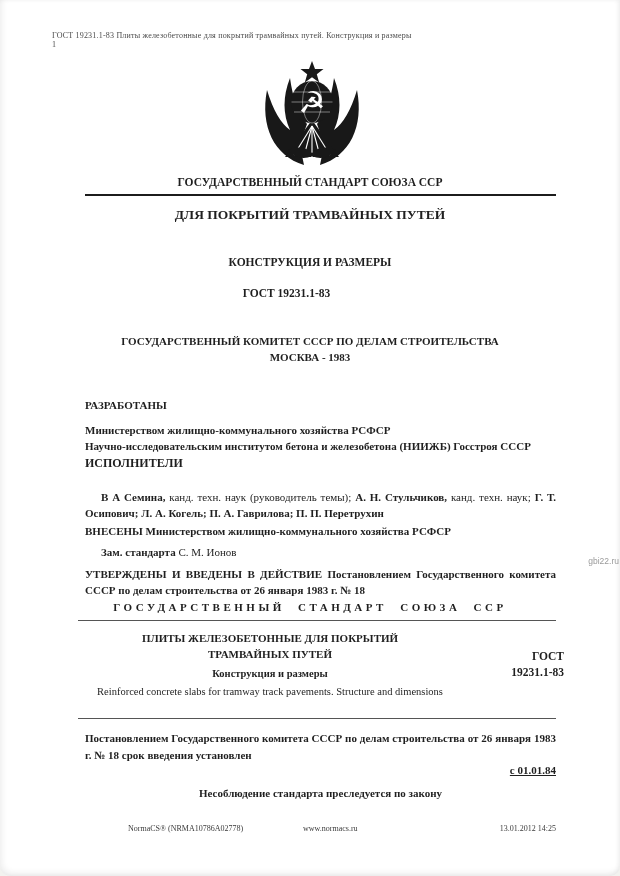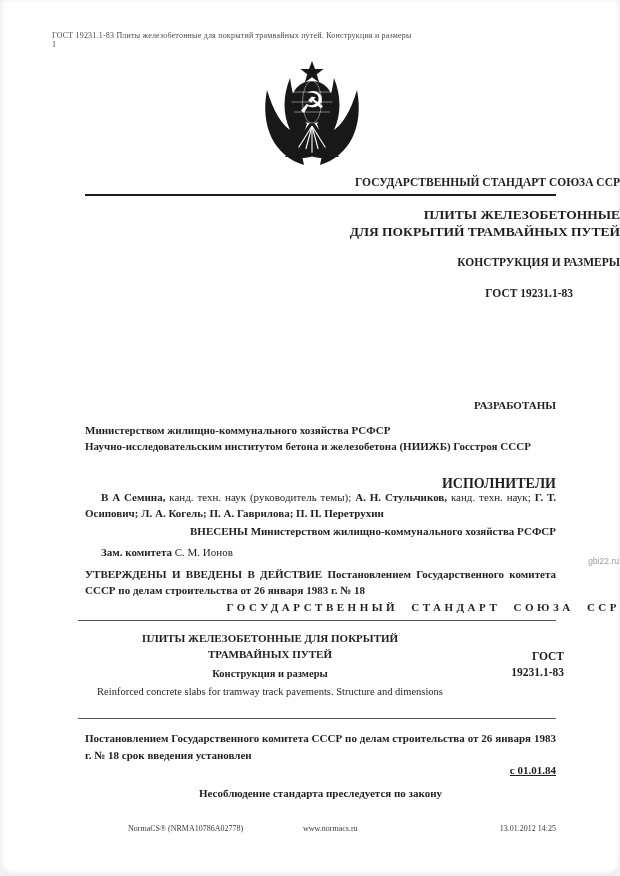--- a/index.html
+++ b/index.html
@@ -4,34 +4,34 @@
 <style>
   html,body{margin:0;padding:0;background:#f2f2ef;}
   .page{
     position:relative;width:620px;height:876px;background:#ffffff;
     font-family:"Liberation Serif",serif;color:#1f1f1f;overflow:hidden;
     box-shadow:inset 2px -3px 6px rgba(0,0,0,0.07), inset -2px 0 4px rgba(0,0,0,0.05);
     border-radius:0 0 10px 10px;
   }
   .abs{position:absolute;}
   .center{text-align:center;}
-  .bold{font-weight:bold;text-align:right;}
+  .bold{font-weight:bold;}
   .running-header{top:31px;left:52px;right:44px;display:flex;justify-content:space-between;
     font-size:8px;color:#4a4a4a;letter-spacing:0.2px;flex-direction:column;}
   .emblem{top:60px;left:254px;width:116px;height:108px;}
   .std-heading{top:176px;left:0;width:620px;font-size:11.5px;}
   .rule-thick{top:194px;left:85px;width:471px;height:2px;background:#1c1c1c;}
   .main-title{top:206px;left:0;width:620px;font-size:13.5px;line-height:17px;}
   .subtitle{top:256px;left:0;width:620px;font-size:11.5px;}
   .gost-code{top:287px;left:0;width:573px;font-size:11.5px;}
   .committee{top:333px;left:0;width:620px;font-size:11px;line-height:16px;}
   .col{left:85px;width:471px;}
   .developed-heading{top:399px;font-size:11px;}
   .developed-p{top:423px;font-size:11px;line-height:15.5px;text-align:justify;}
-  .executors-heading{top:476px;font-size:14px;}
+  .executors-heading{top:456px;font-size:12px;}
   .executors-p{top:489px;font-size:11px;line-height:16px;text-align:justify;text-indent:16px;}
   .submitted-p{top:525px;font-size:11px;}
   .deputy-p{top:546px;font-size:11px;text-indent:16px;}
   .approved-p{top:566px;font-size:11px;line-height:16px;text-align:justify;}
   .std-heading-2{top:601px;left:0;width:620px;font-size:11px;letter-spacing:3.5px;word-spacing:7px;}
   .rule-thin-1{top:620px;left:78px;width:478px;height:1px;background:#555;}
   .block-left{top:630px;left:95px;width:350px;}
   .block-title{font-size:11px;line-height:16px;font-weight:bold;text-align:center;}
   .block-subtitle{margin-top:6px;font-size:10.5px;font-weight:bold;text-align:center;}
   .block-en{margin-top:5px;font-size:10.5px;line-height:15px;text-align:center;}
@@ -74,39 +74,42 @@
       <path d="M37.5,42 H78.5 M40,32 H76 M40,52 H76" stroke="#ffffff" stroke-width="0.8" opacity="0.55"></path>
       <text x="58" y="53" font-size="30" fill="#ffffff" text-anchor="middle" font-family="DejaVu Sans, sans-serif">☭</text>
       <path d="M34,90 Q48,84 58,93 Q68,84 82,90 Q71,102 58,96 Q45,102 34,90 Z" fill="#181818"></path>
     </svg>
   </div>
 
   <div class="abs std-heading center bold">ГОСУДАРСТВЕННЫЙ СТАНДАРТ СОЮЗА ССР</div>
   <div class="abs rule-thick"></div>
 
   <div class="abs main-title center bold">
-    <div>ПЛИТЫ ЖЕЛЕЗОБЕТОННЫЕ</div>
     <div>ДЛЯ ПОКРЫТИЙ ТРАМВАЙНЫХ ПУТЕЙ</div>
   </div>
 
   <div class="abs subtitle center bold">КОНСТРУКЦИЯ И РАЗМЕРЫ</div>
   <div class="abs gost-code center bold">ГОСТ 19231.1-83</div>
 
+  <div class="abs committee center bold">
+    <div>ГОСУДАРСТВЕННЫЙ КОМИТЕТ СССР ПО ДЕЛАМ СТРОИТЕЛЬСТВА</div>
+    <div>МОСКВА - 1983</div>
+  </div>
 
   <div class="abs col developed-heading bold">РАЗРАБОТАНЫ</div>
   <div class="abs col developed-p bold">
     <div>Министерством жилищно-коммунального хозяйства РСФСР</div>
     <div>Научно-исследовательским институтом бетона и железобетона (НИИЖБ) Госстроя СССР</div>
   </div>
 
   <div class="abs col executors-heading bold">ИСПОЛНИТЕЛИ</div>
   <p class="abs col executors-p" style="margin:0"><span class="bold">В А Семина,</span><span> канд. техн. наук (руководитель темы); </span><span class="bold">А. Н. Стульчиков,</span><span> канд. техн. наук; </span><span class="bold">Г. Т. Осипович; Л. А. Когель; П. А. Гаврилова; П. П. Перетрухин</span></p>
 
   <div class="abs col submitted-p bold">ВНЕСЕНЫ Министерством жилищно-коммунального хозяйства РСФСР</div>
-  <div class="abs col deputy-p"><span class="bold">Зам. комитета</span><span> С. М. Ионов</span></div>
+  <div class="abs col deputy-p"><span class="bold">Зам. стандарта</span><span> С. М. Ионов</span></div>
 
   <div class="abs col approved-p bold">УТВЕРЖДЕНЫ И ВВЕДЕНЫ В ДЕЙСТВИЕ Постановлением Государственного комитета СССР по делам строительства от 26 января 1983 г. № 18</div>
 
   <div class="abs std-heading-2 center bold">ГОСУДАРСТВЕННЫЙ СТАНДАРТ СОЮЗА ССР</div>
   <div class="abs rule-thin-1"></div>
 
   <div class="abs block-left">
     <div class="block-title">
       <div>ПЛИТЫ ЖЕЛЕЗОБЕТОННЫЕ ДЛЯ ПОКРЫТИЙ</div>
       <div>ТРАМВАЙНЫХ ПУТЕЙ</div>

